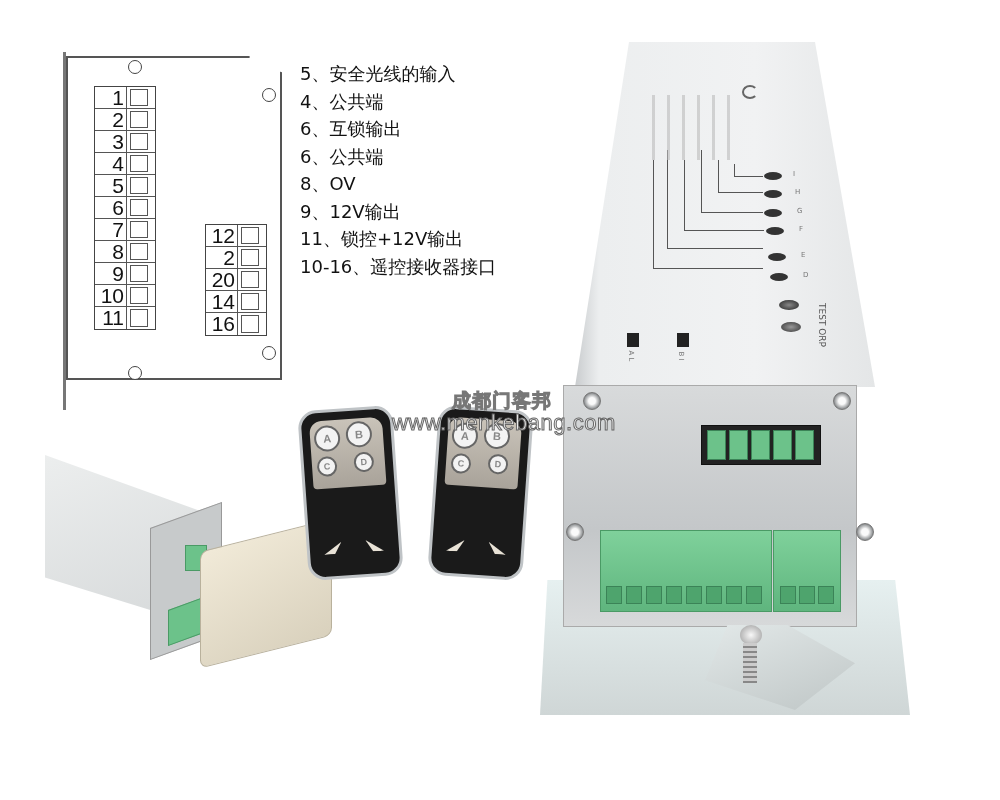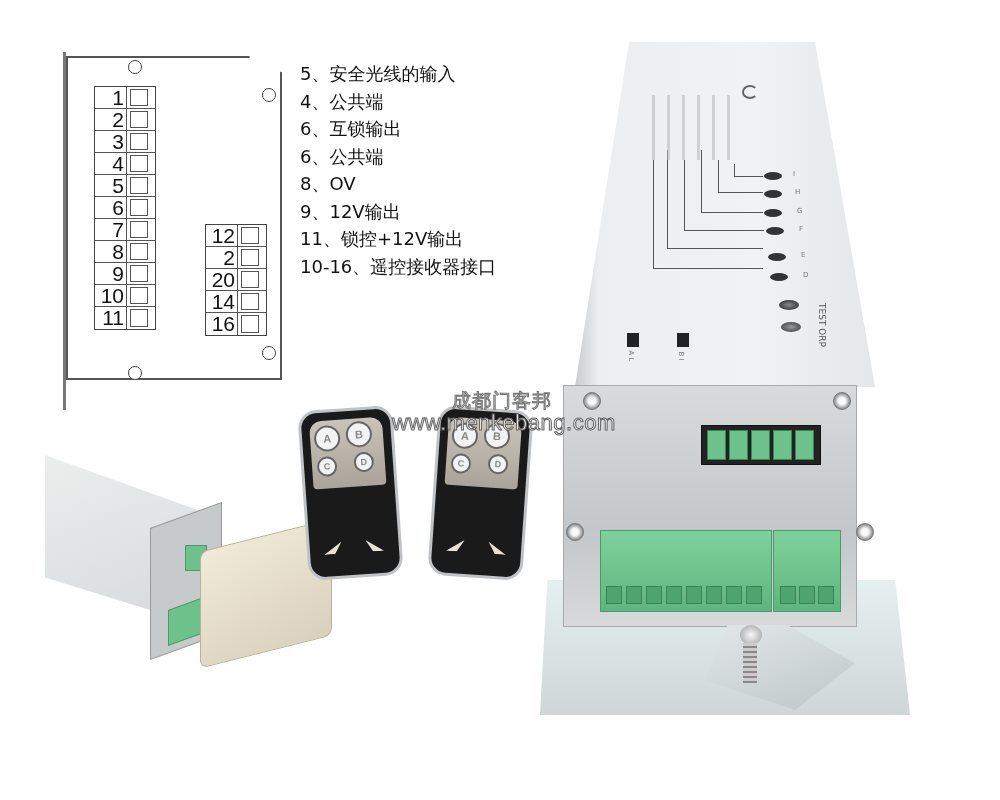--- a/index.html
+++ b/index.html
@@ -10,21 +10,21 @@
   .term-col{position:absolute;border:1.5px solid #444;background:#fff;}
   .term-row{display:flex;height:22px;border-bottom:1.5px solid #555;box-sizing:border-box;}
   .term-row:last-child{border-bottom:none;}
   .term-num{width:32px;font-family:"Liberation Sans",sans-serif;font-size:21px;line-height:22px;text-align:right;color:#111;padding-right:2px;border-right:1.5px solid #555;box-sizing:border-box;}
   .term-box{width:18px;margin:2px 3px;border:1.5px solid #555;box-sizing:border-box;background:#fff;}
   .hole{position:absolute;width:12px;height:12px;border:1.5px solid #444;border-radius:50%;background:#fff;}
   
   .labels{position:absolute;left:300px;top:60px;font-family:"DejaVu Sans",sans-serif;font-size:18px;line-height:27.5px;color:#111;}
   .labels div{white-space:nowrap;}
   
-  .wm1{position:absolute;left:452px;top:388px;font-size:19px;color:#ddd;-webkit-text-stroke:1px #777;letter-spacing:1px;}
+  .wm1{position:absolute;left:452px;top:388px;font-size:19px;color:#ddd;-webkit-text-stroke:1px #777;letter-spacing:1px;font-weight:bold;}
   .wm2{position:absolute;left:392px;top:410px;font-family:"Liberation Sans",sans-serif;font-size:22px;color:#eee;-webkit-text-stroke:1px #666;letter-spacing:0.5px;z-index:5;}
   
   .device-top{position:absolute;left:575px;top:42px;width:300px;height:345px;background:linear-gradient(90deg,#c9ccce 0%,#eceeef 8%,#f1f2f3 60%,#e4e6e7 100%);clip-path:polygon(18% 0,80% 0,100% 100%,0 100%);}
   .device-face{position:absolute;left:563px;top:385px;width:292px;height:240px;background:linear-gradient(180deg,#d8dadb,#c4c7c9 60%,#d7d9da);border:1px solid #aaa;}
   .bracket{position:absolute;left:540px;top:580px;width:370px;height:135px;background:linear-gradient(180deg,#e6f0f0,#cfd6d6);clip-path:polygon(2% 0,96% 0,100% 100%,0 100%);}
   .screw{position:absolute;width:16px;height:16px;border-radius:50%;background:radial-gradient(circle,#fafafa 30%,#8b8e90 70%);border:1px solid #777;}
   .green-block{position:absolute;background:#6cc28a;border:1px solid #4a9a65;}
   .green-slot{position:absolute;background:#4ea46d;border:1px solid #3b8357;}
   .led{position:absolute;width:18px;height:8px;border-radius:50%;background:#333;}
   .line{position:absolute;background:#555;}

